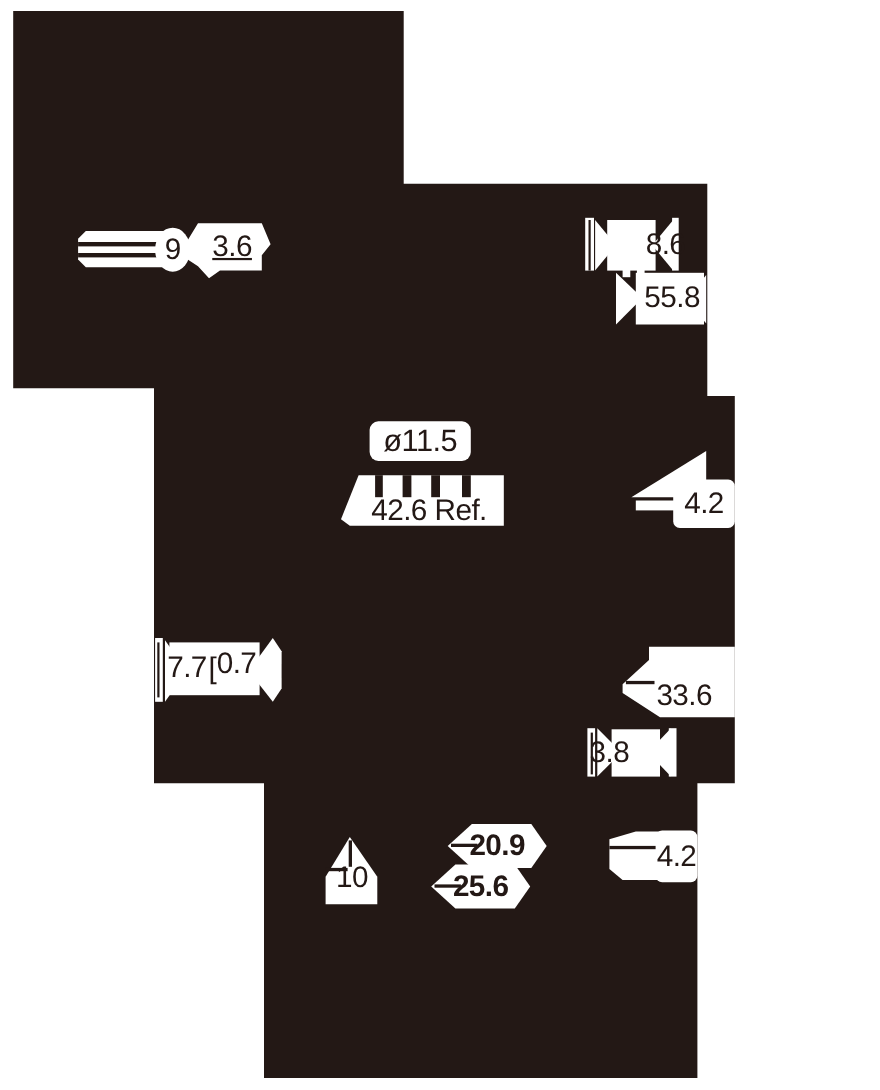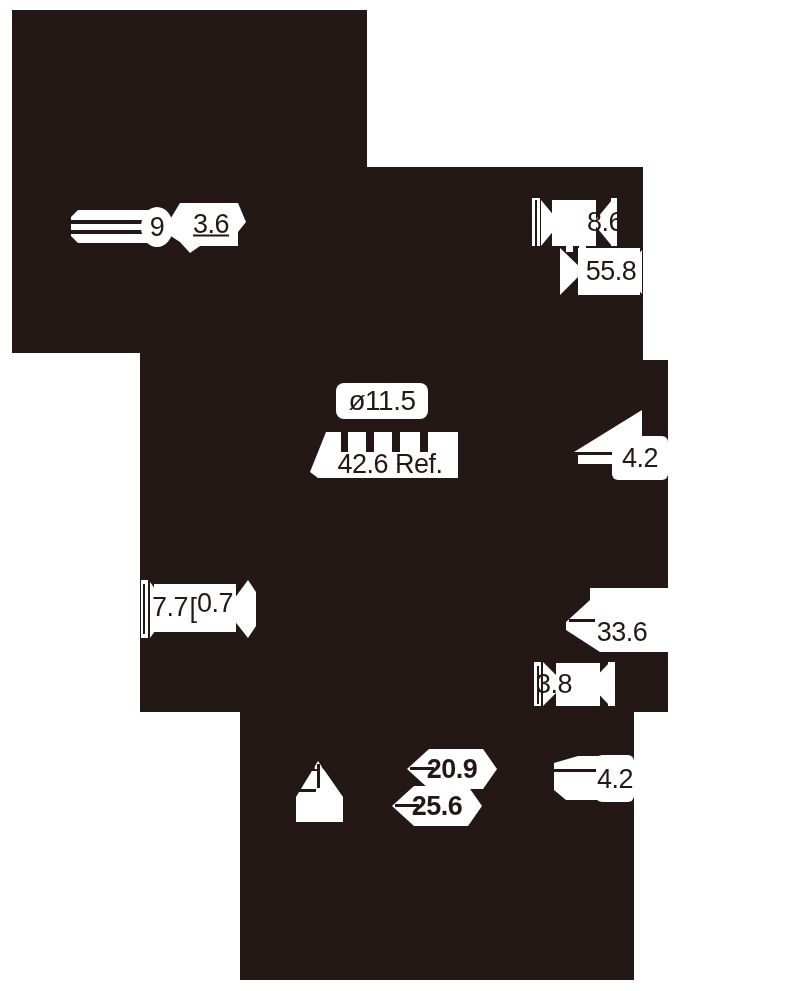--- a/index.html
+++ b/index.html
@@ -121,18 +121,18 @@
   <div class="dim" style="left:605px; top:222px;">8.6</div>
   <div class="dim" style="left:611px; top:271px;">55.8</div>
   <div class="dim big" style="left:382px; top:401px;">ø11.5</div>
   <div class="dim" style="left:390px; top:464px;">42.6 Ref.</div>
   <div class="dim" style="left:640px; top:458px;">4.2</div>
   <div class="dim" style="left:170px; top:607px;">7.7</div>
   <div class="dim" style="left:193px; top:608px;">[</div>
   <div class="dim" style="left:215px; top:603px;">0.7</div>
   <div class="dim" style="left:622px; top:616px;margin-top:16px;">33.6</div>
   <div class="dim" style="left:554px; top:684px;">3.8</div>
-  <div class="dim" style="left:320px; top:762px;">10</div>
+  <div class="dim" style="left:320px; top:798px;">10</div>
   <div class="dim" style="left:452px; top:769px;font-weight:bold;">20.9</div>
   <div class="dim" style="left:437px; top:806px;font-weight:bold;">25.6</div>
   <div class="dim" style="left:615px; top:779px;">4.2</div>
 
 </div>
 
 </body></html>

